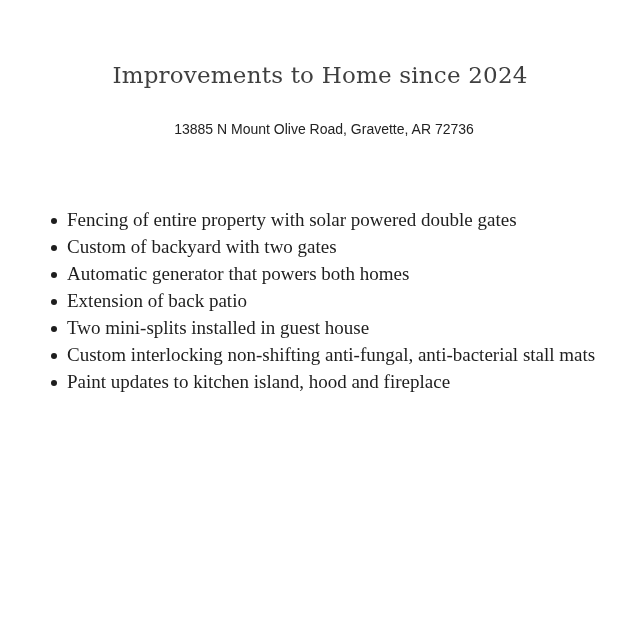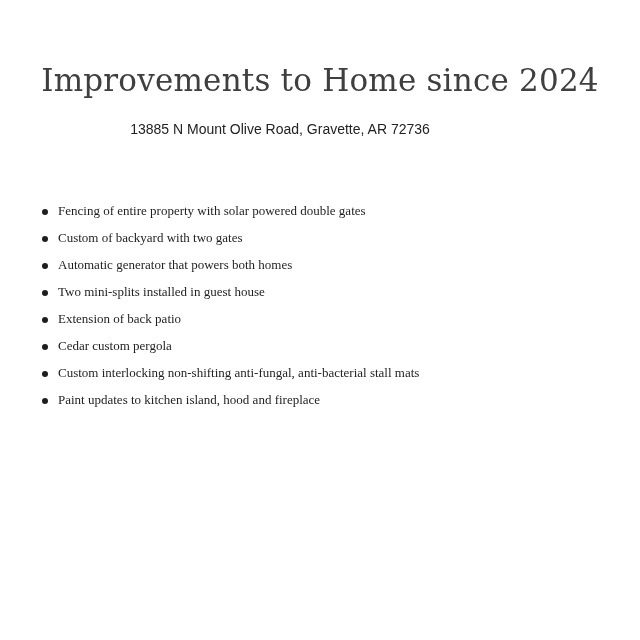--- a/index.html
+++ b/index.html
@@ -1,42 +1,41 @@
 <!DOCTYPE html>
 <html><head>
 <meta charset="utf-8">
 <style>
   html, body { margin: 0; padding: 0; background: #ffffff; }
   body { width: 640px; height: 640px; position: relative; overflow: hidden; color: #2b2b2b; }
   .title {
     position: absolute; top: 62px; left: 0; width: 640px; text-align: center;
-    font-family: "DejaVu Serif", serif; font-size: 31px; color: #3f3f3f; letter-spacing: 0.2px;
+    font-family: "DejaVu Serif", serif; font-size: 23px; color: #3f3f3f; letter-spacing: 0.2px;
   }
   .subtitle {
     position: absolute; top: 121px; left: 0; width: 560px; text-align: center;
-    font-family: "Liberation Sans", sans-serif; font-size: 14px; color: #222222;
+    font-family: "Liberation Sans", sans-serif; font-size: 14px; color: #222222; padding-left: 44px;
   }
   .list {
-    position: absolute; top: 197px; left: 58px; width: 560px; margin: 0; padding: 0; list-style: none;
-    font-family: "Liberation Serif", serif; font-size: 13px; color: #1e1e1e; line-height: 27px;
+    position: absolute; top: 197px; left: 58px; width: 560px; margin: 9px; padding: 0; list-style: none;
+    font-family: "Liberation Serif", serif; font-size: 19px; color: #1e1e1e; line-height: 27px;
   }
   .list li { position: relative; padding-left: 0; }
   .list li::before {
     content: ""; position: absolute; left: -16px; top: 12px; width: 6px; height: 6px;
     border-radius: 50%; background: #1e1e1e;
   }
 </style>
 </head>
 <body>
 
 <div class="title">Improvements to Home since 2024</div>
 <div class="subtitle">13885 N Mount Olive Road, Gravette, AR 72736</div>
 
 <ul class="list">
   <li>Fencing of entire property with solar powered double gates</li>
   <li>Custom of backyard with two gates</li>
   <li>Automatic generator that powers both homes</li>
+  <li>Extension of back patio</li>
   <li>Two mini-splits installed in guest house</li>
-  <li>Extension of back patio</li>
-  <li>Cedar custom pergola</li>
   <li>Custom interlocking non-shifting anti-fungal, anti-bacterial stall mats</li>
   <li>Paint updates to kitchen island, hood and fireplace</li>
 </ul>
 
 </body></html>

